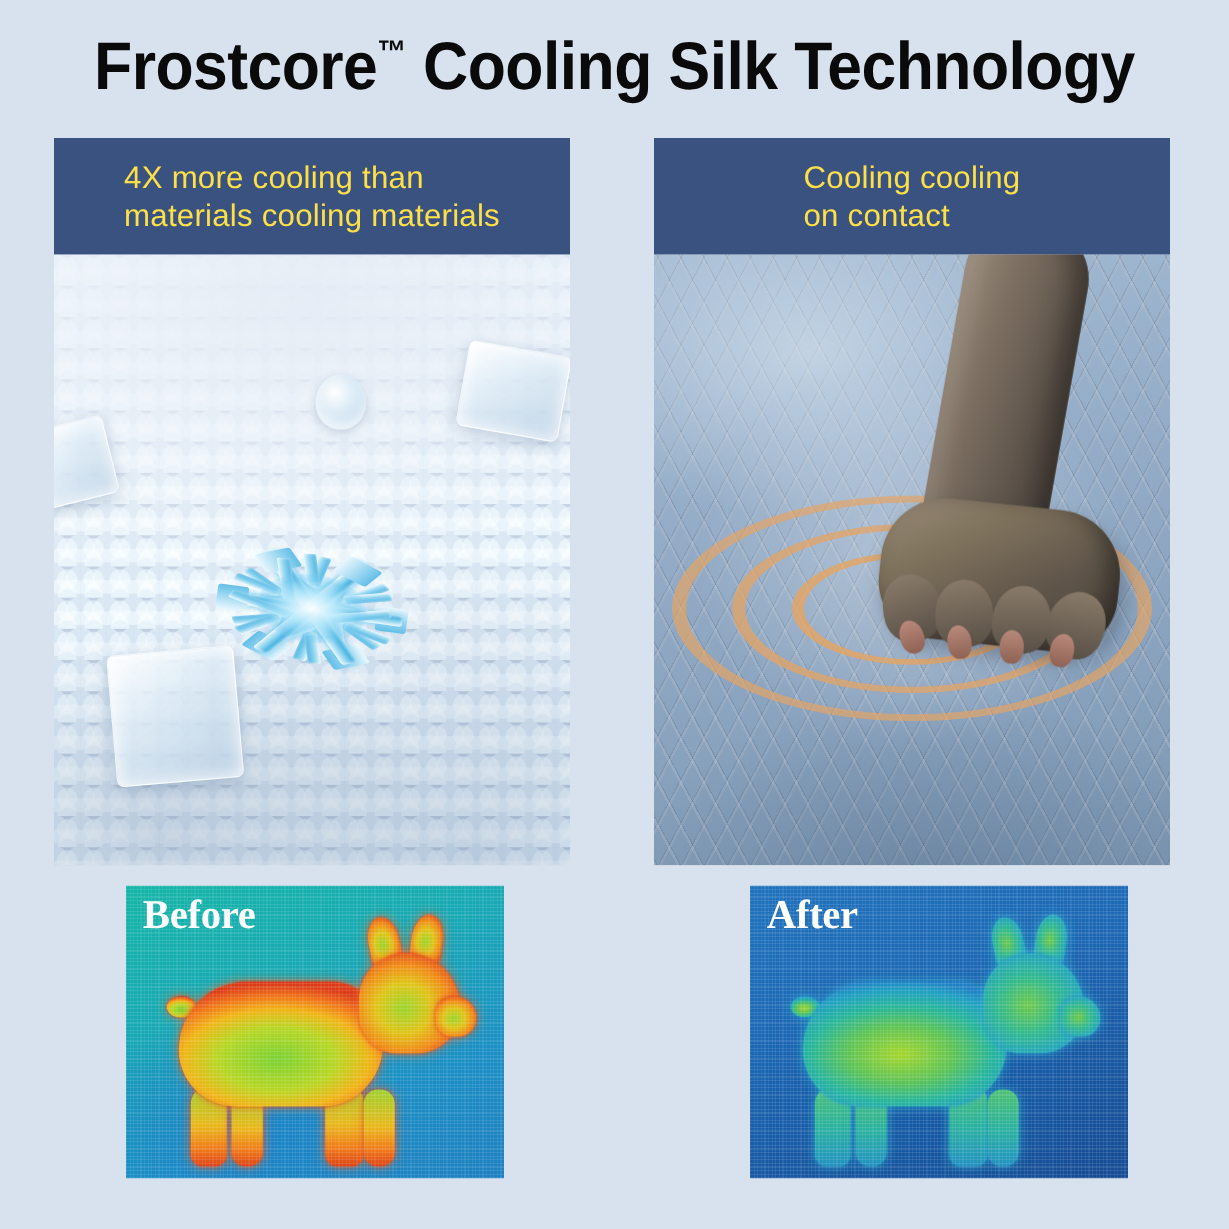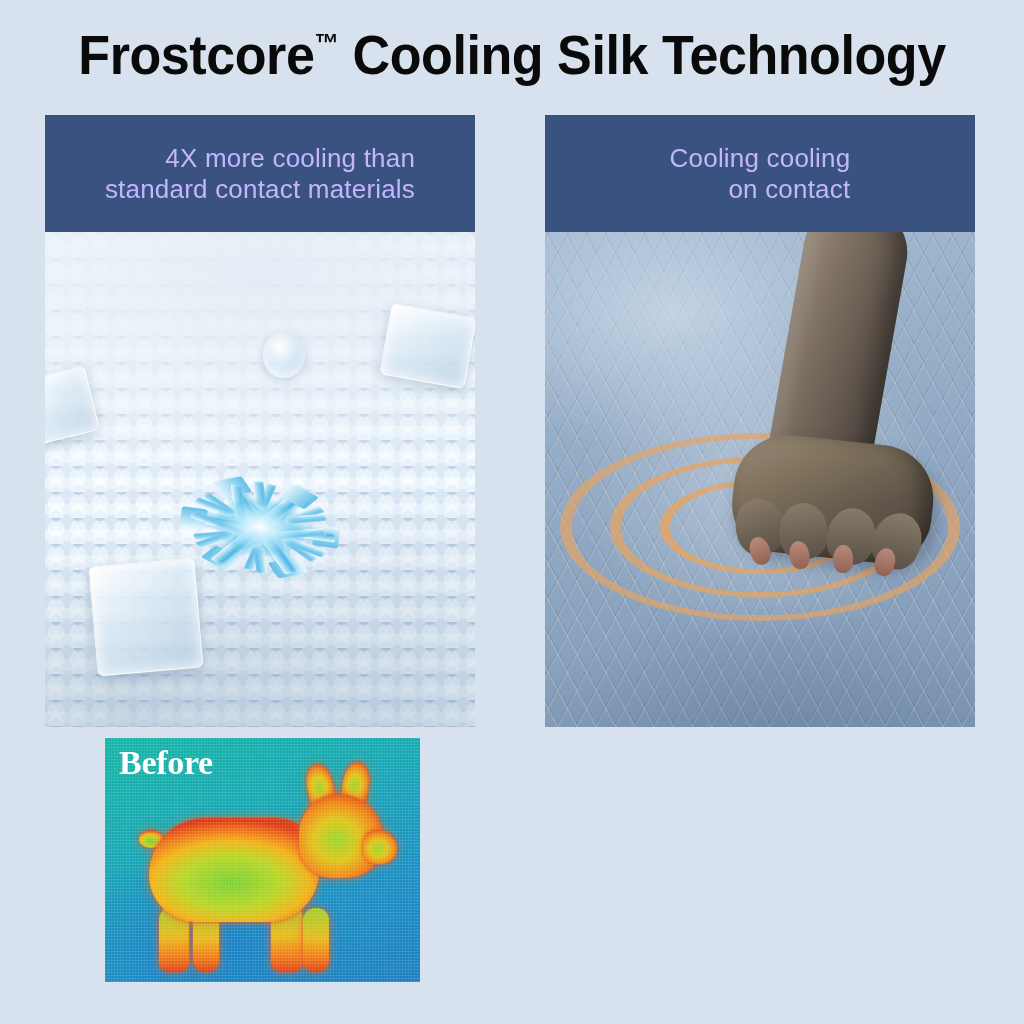--- a/index.html
+++ b/index.html
@@ -41,27 +41,27 @@
     position:absolute;
     top:115px;
     width:430px; height:612px;
     overflow:hidden;
   }
   .panel.left  { left:45px; }
   .panel.right { left:545px; }
 
   .banner {
     position:relative;
-    height:117px;
+    height:97px;
     background:#3a5280;
-    color:#c4b5fd;
+    color:#fde047;
     display:flex;
     align-items:center;
     justify-content:center;
-    text-align:right;
+    text-align:left;
     z-index:5;
   }
   .banner-text {
     font-size:26px;
     line-height:1.18;
     font-weight:400;
     letter-spacing:0.2px;
     padding:0 14px;
     font-family:"Liberation Sans", sans-serif;
   }
@@ -343,21 +343,21 @@
 
   <div id="title">
     <span>Frostcore</span><span class="tm">™</span><span> Cooling Silk Technology</span>
   </div>
 
   <div class="panel left">
 
     <div class="banner">
       <div class="banner-text">
         <span>4X more cooling than</span><br>
-        <span>standard contact materials</span>
+        <span>materials cooling materials</span>
       </div>
     </div>
 
     <div class="photo">
       <div class="fabric-hex"></div>
 
       <div class="ice-cube ice-1"></div>
       <div class="ice-cube ice-2"></div>
       <div class="ice-cube ice-3"></div>
       <div class="droplet"></div>
@@ -455,14 +455,31 @@
       <span class="body"></span>
       <span class="ear e1"></span>
         <span class="ear e2"></span>
       <span class="head"></span>
       <span class="muzzle"></span>
     </div>
     <div class="scan"></div>
     <div class="thermal-label">Before</div>
   </div>
 
+  <div class="thermal after">
+    <div class="thermal-bg"></div>
+    <div class="dog">
+      <span class="tail"></span>
+      <span class="leg1"></span>
+        <span class="leg2"></span>
+      <span class="leg3"></span>
+        <span class="leg4"></span>
+      <span class="body"></span>
+      <span class="ear e1"></span>
+        <span class="ear e2"></span>
+      <span class="head"></span>
+      <span class="muzzle"></span>
+    </div>
+    <div class="scan"></div>
+    <div class="thermal-label">After</div>
+  </div>
 
 </div>
 
 </body></html>

